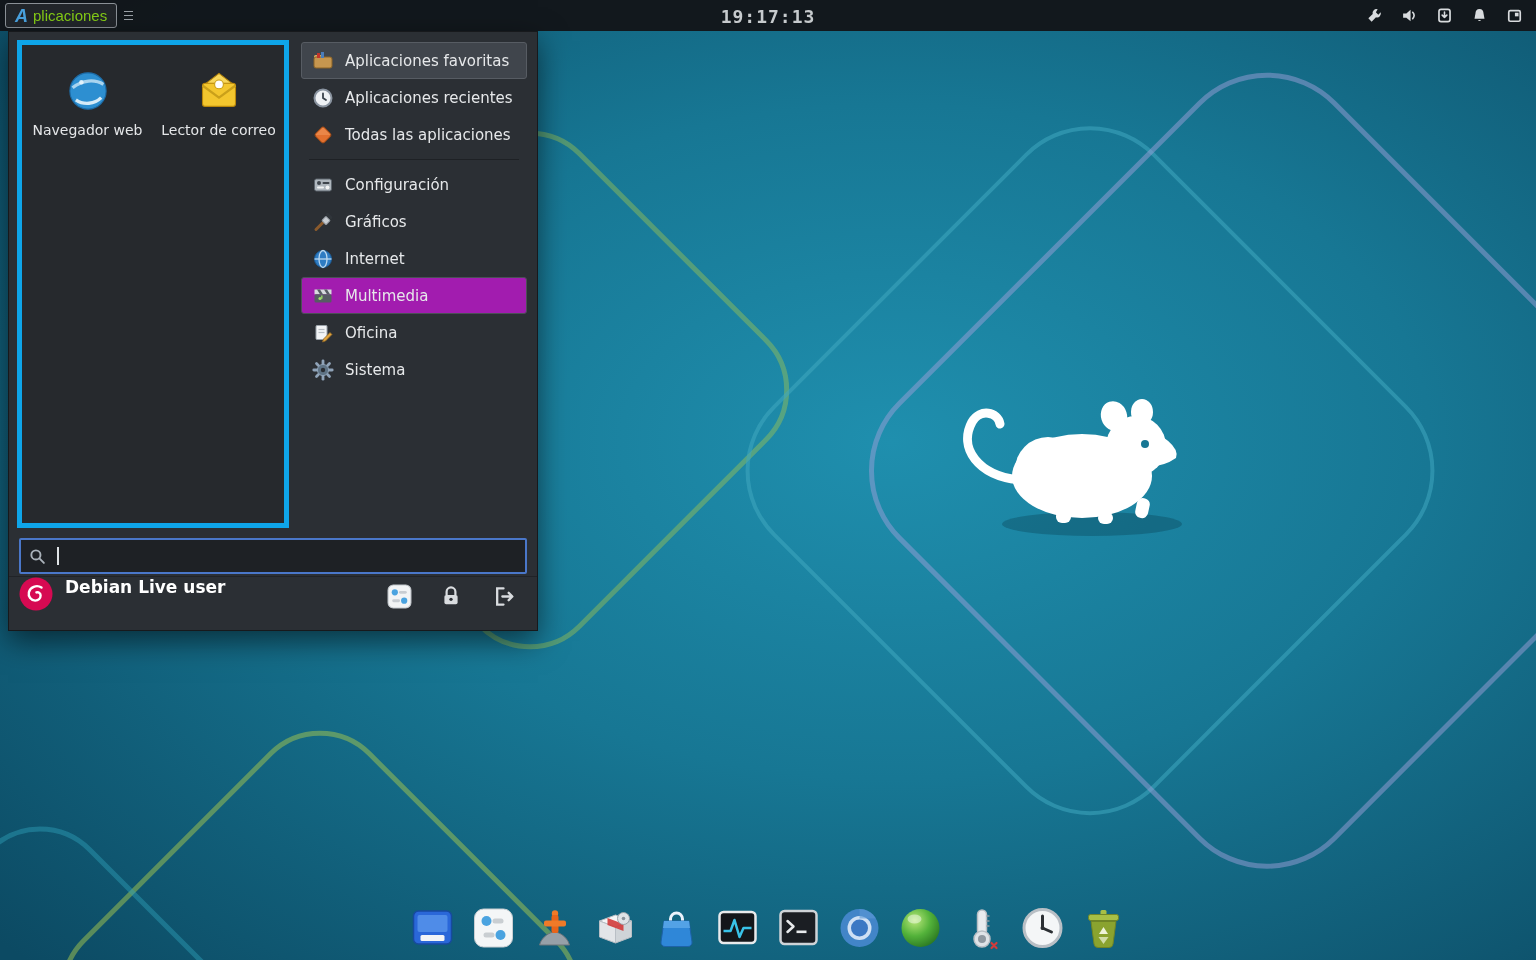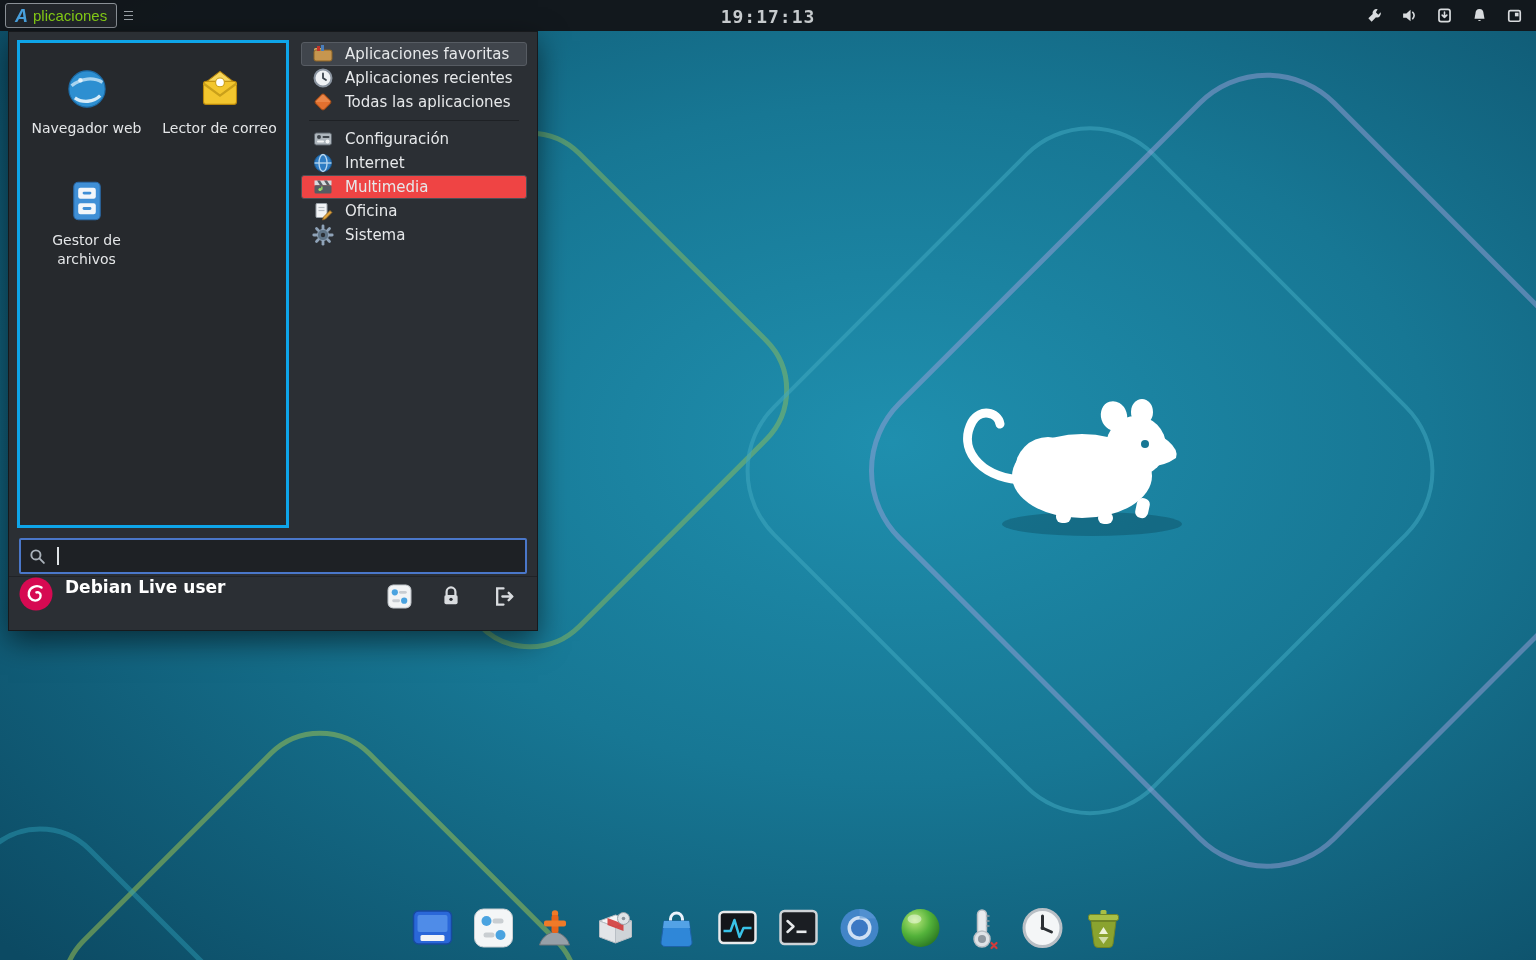--- a/index.html
+++ b/index.html
@@ -44,34 +44,34 @@
   
   .whisker {
     position: absolute; left: 8px; top: 31px; width: 530px; height: 600px;
     background: #2b2f34; border: 1px solid #17191c;
     box-shadow: 0 10px 28px rgba(0,0,0,.55);
     display: flex; flex-direction: column;
     z-index: 40; color: #e6e8ea;
   }
   .menu-body { flex: 1; display: flex; gap: 10px; padding: 8px 8px 4px 8px; min-height: 0; }
   .favorites {
-    width: 272px; background: #26292d; border: 3px solid #0ea5e9;
+    width: 272px; background: #26292d; border: 5px solid #0ea5e9;
     display: grid; grid-template-columns: 1fr 1fr; align-content: start;
-    padding-top: 24px; row-gap: 41px; justify-items: center;
+    padding-top: 24px; row-gap: 20px; justify-items: center;
   }
   .fav { width: 122px; display: flex; flex-direction: column; align-items: center; gap: 8px; cursor: pointer; }
   .fav-label { font-size: 14px; text-align: center; line-height: 1.35; color: #e4e6e8; }
   .categories { flex: 1; display: flex; flex-direction: column; padding-top: 2px; }
   .cat {
-    display: flex; align-items: center; gap: 10px; height: 24px; padding: 0 9px;
+    display: flex; align-items: center; gap: 10px; height: 37px; padding: 0 9px;
     border: 1px solid transparent; border-radius: 3px; margin: 0 2px;
     font-size: 15px; cursor: pointer;
   }
   .cat.selected { background: #40454c; border-color: #575c63; }
-  .cat.hover { background: #ef4444; border-color: #4b5056; }
+  .cat.hover { background: #a21caf; border-color: #4b5056; }
   .cicon { width: 24px; height: 24px; display: grid; place-items: center; }
   .catsep { height: 1px; background: #1e2125; margin: 6px 10px 6px 10px; }
 
   .searchbar {
     position: relative;
     margin: 6px 10px 2px 10px; height: 36px; flex: none;
     background: #1e2125; border: 2px solid #4a77c9; border-radius: 2px;
     display: flex; align-items: center; padding: 0 8px; gap: 7px;
   }
   .searchbar input {
@@ -195,30 +195,20 @@
       </div>
       <div class="fav">
         <svg width="44" height="44" viewBox="0 0 40 40">
           <path d="M7 14 20 4l13 10z" fill="#f7d75c" stroke="#b8860b"></path>
           <rect x="5" y="13" width="30" height="21" rx="2.5" fill="#f3c62e" stroke="#b8860b"></rect>
           <path d="M5 15l15 11 15-11" stroke="#caa01a" fill="none" stroke-width="2"></path>
           <circle cx="20" cy="14" r="4" fill="#ffffff" stroke="#caa01a"></circle>
         </svg>
         <span class="fav-label">Lector de correo</span>
       </div>
-      <div class="fav">
-        <svg width="44" height="44" viewBox="0 0 40 40">
-          <rect x="8" y="3" width="24" height="34" rx="4" fill="#3f8fd6" stroke="#2a6bab"></rect>
-          <rect x="12" y="8" width="16" height="10" rx="2" fill="#f2f6fa"></rect>
-          <rect x="12" y="22" width="16" height="10" rx="2" fill="#f2f6fa"></rect>
-          <rect x="16" y="11.5" width="8" height="2.6" rx="1.3" fill="#3f8fd6"></rect>
-          <rect x="16" y="25.5" width="8" height="2.6" rx="1.3" fill="#3f8fd6"></rect>
-        </svg>
-        <span class="fav-label">Gestor de archivos</span>
-      </div>
     </div>
 
     <div class="categories">
       <div class="cat selected">
         <span class="cicon">
           <svg width="22" height="22" viewBox="0 0 22 22">
             <rect x="2" y="5" width="8" height="4" rx="1.5" fill="#d9ab61"></rect>
             <rect x="2" y="7" width="18" height="11" rx="2" fill="#c6964f" stroke="#8a6326"></rect>
             <rect x="5" y="3" width="3" height="5" fill="#c3342b"></rect>
             <rect x="9" y="2" width="3" height="6" fill="#4a7dbb"></rect>
@@ -251,20 +241,30 @@
         <span class="cicon">
           <svg width="22" height="22" viewBox="0 0 22 22">
             <rect x="2.5" y="5" width="17" height="12" rx="2" fill="#aeb6bd" stroke="#5d656d"></rect>
             <circle cx="7" cy="9" r="2" fill="#3d444b"></circle>
             <rect x="10.5" y="8" width="7" height="2" rx="1" fill="#3d444b"></rect>
             <rect x="5" y="12.5" width="7" height="2" rx="1" fill="#f2f4f5"></rect>
             <circle cx="15.5" cy="13.5" r="2" fill="#f2f4f5"></circle>
           </svg>
         </span>
         <span class="clabel">Configuración</span>
+      </div>
+      <div class="cat">
+        <span class="cicon">
+          <svg width="22" height="22" viewBox="0 0 22 22">
+            <line x1="4" y1="18.5" x2="12" y2="10.5" stroke="#8a5a2c" stroke-width="3" stroke-linecap="round"></line>
+            <rect x="11" y="6.5" width="6" height="6" rx="1" transform="rotate(45 14 9.5)" fill="#c9ced3" stroke="#8d949a"></rect>
+            <path d="M15.5 3.5l3 3" stroke="#30353a" stroke-width="3.4" stroke-linecap="round"></path>
+          </svg>
+        </span>
+        <span class="clabel">Gráficos</span>
       </div>
       <div class="cat">
         <span class="cicon">
           <svg width="22" height="22" viewBox="0 0 22 22">
             <circle cx="11" cy="11" r="8.5" fill="#2e7cc3" stroke="#1b5c97"></circle>
             <ellipse cx="11" cy="11" rx="4" ry="8.5" fill="none" stroke="#bcd9f0" stroke-width="1.3"></ellipse>
             <line x1="2.5" y1="11" x2="19.5" y2="11" stroke="#bcd9f0" stroke-width="1.3"></line>
           </svg>
         </span>
         <span class="clabel">Internet</span>

